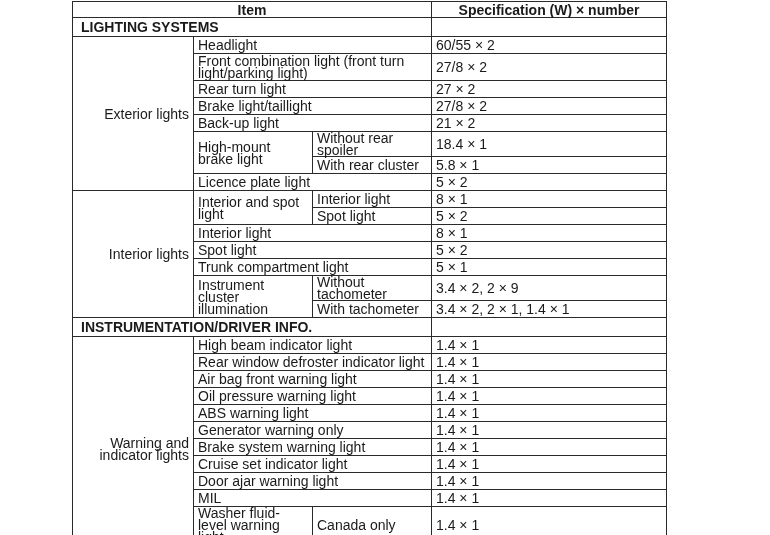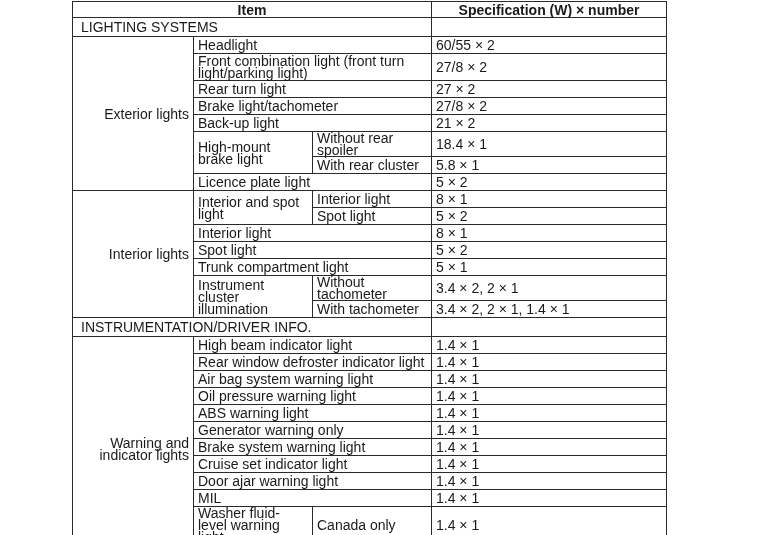--- a/index.html
+++ b/index.html
@@ -8,21 +8,21 @@
   table.spec {
     position: absolute; left: 72px; top: 1px;
     width: 594px; border-collapse: collapse; table-layout: fixed;
     font-size: 14px; line-height: 12px;
   }
   table.spec td, table.spec th {
     border: 1px solid #2a2a2a; padding: 0 4px; vertical-align: middle;
     font-weight: normal; height: 16px;
   }
   table.spec th { font-weight: bold; text-align: center; height: 15px; }
-  table.spec td.section { font-weight: normal; height: 18px; border-right-color: #2a2a2a; padding-left: 8px; }
+  table.spec td.section { font-weight: bold; height: 18px; border-right-color: #2a2a2a; padding-left: 8px; }
   table.spec td.spec-val { }
   table.spec td.cat { vertical-align: middle; text-align: right; }
   table.spec td.tall { height: 26px; }
   table.spec tr.last td { height: 17px; }
   col.c1 { width: 121px; }
   col.c2 { width: 119px; }
   col.c3 { width: 119px; }
   col.c4 { width: 235px; }
 </style>
 </head>
@@ -52,21 +52,21 @@
   </tr>
   <tr>
     <td colspan="2" class="tall">Front combination light (front turn light/parking light)</td>
     <td class="spec-val">27/8 × 2</td>
   </tr>
   <tr>
     <td colspan="2">Rear turn light</td>
     <td class="spec-val">27 × 2</td>
   </tr>
   <tr>
-    <td colspan="2">Brake light/tachometer</td>
+    <td colspan="2">Brake light/taillight</td>
     <td class="spec-val">27/8 × 2</td>
   </tr>
   <tr>
     <td colspan="2">Back-up light</td>
     <td class="spec-val">21 × 2</td>
   </tr>
   <tr>
     <td rowspan="2">High-mount brake light</td>
     <td>Without rear spoiler</td>
     <td class="spec-val">18.4 × 1</td>
@@ -98,21 +98,21 @@
     <td colspan="2">Spot light</td>
     <td class="spec-val">5 × 2</td>
   </tr>
   <tr>
     <td colspan="2">Trunk compartment light</td>
     <td class="spec-val">5 × 1</td>
   </tr>
   <tr>
     <td rowspan="2">Instrument cluster illumination</td>
     <td>Without tachometer</td>
-    <td class="spec-val">3.4 × 2, 2 × 1</td>
+    <td class="spec-val">3.4 × 2, 2 × 9</td>
   </tr>
   <tr>
     <td>With tachometer</td>
     <td class="spec-val">3.4 × 2, 2 × 1, 1.4 × 1</td>
   </tr>
 
   <tr>
     <td colspan="3" class="section" style="border-right:none">INSTRUMENTATION/DRIVER INFO.</td>
     <td class="section" style="border-left:1px solid #2a2a2a"></td>
   </tr>
@@ -120,21 +120,21 @@
   <tr>
     <td rowspan="12" class="cat">Warning and indicator lights</td>
     <td colspan="2">High beam indicator light</td>
     <td class="spec-val">1.4 × 1</td>
   </tr>
   <tr>
     <td colspan="2">Rear window defroster indicator light</td>
     <td class="spec-val">1.4 × 1</td>
   </tr>
   <tr>
-    <td colspan="2">Air bag system warning light</td>
+    <td colspan="2">Air bag front warning light</td>
     <td class="spec-val">1.4 × 1</td>
   </tr>
   <tr>
     <td colspan="2">Oil pressure warning light</td>
     <td class="spec-val">1.4 × 1</td>
   </tr>
   <tr>
     <td colspan="2">ABS warning light</td>
     <td class="spec-val">1.4 × 1</td>
   </tr>

